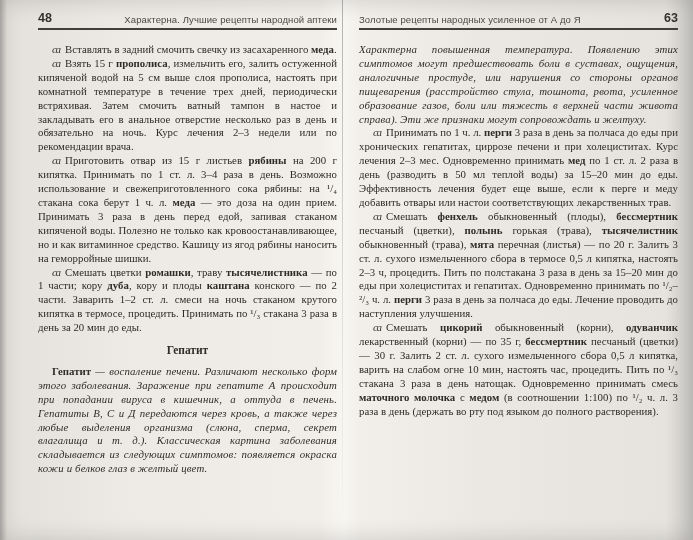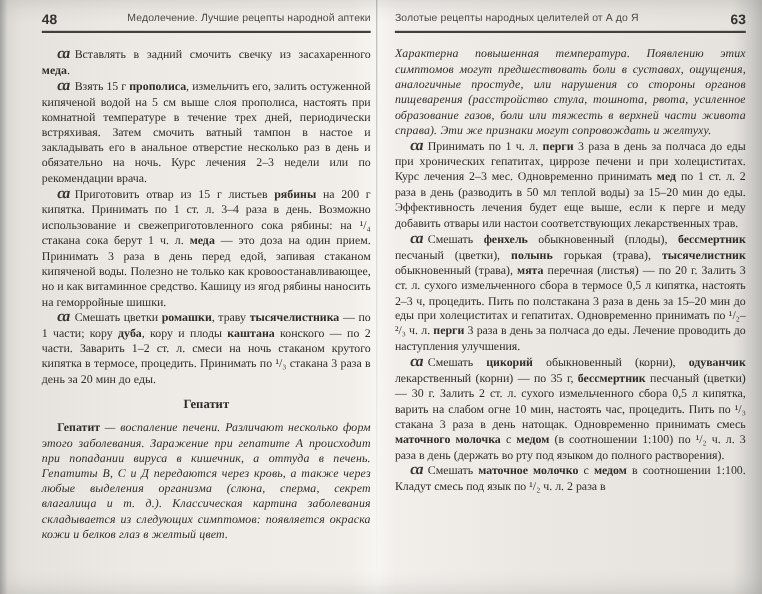--- a/index.html
+++ b/index.html
@@ -17,72 +17,71 @@
     color:#2e2c29;
   }
   .gutter-line{
     position:absolute;left:342px;top:0;width:1px;height:100%;
     background:linear-gradient(rgba(110,108,105,.5),rgba(110,108,105,.18) 55%,rgba(110,108,105,0));
   }
   .page{position:absolute;top:11px;}
   .page-left{left:38px;width:299px;}
   .page-right{left:359px;width:319px;}
   .running-header{
-    display:flex;justify-content:space-between;align-items:flex-start;
+    display:flex;justify-content:space-between;align-items:flex-end;
     border-bottom:2px solid #413f3c;padding-bottom:3px;margin-bottom:13px;
     font-family:"Liberation Sans","DejaVu Sans",sans-serif;
   }
   .running-title{font-size:9.5px;color:#4a4845;letter-spacing:.1px;}
   .page-number{font-size:12.5px;font-weight:bold;color:#33312e;}
   .body-text{font-size:10.8px;line-height:13.9px;text-align:justify;}
   p{margin:0;}
   .intro{font-style:italic;letter-spacing:.15px;}
   .recipe,.lead-para{text-indent:14px;}
   .ornament{
-    font-weight:bold;font-style:italic;font-size:14px;
+    font-weight:normal;font-style:italic;font-size:11px;
     letter-spacing:-1px;margin-right:5px;color:#33312e;
   }
   .b{font-weight:bold;}
   .i{font-style:italic;letter-spacing:.15px;}
   .section-heading{
     text-align:center;text-indent:0;font-weight:bold;font-size:11.5px;
     margin:9px 0 7px 0;
   }
 </style>
 </head>
 <body>
 
 <div class="scan">
   <div class="gutter-line"></div>
 
   <div class="page page-left">
     <div class="running-header">
       <span class="page-number">48</span>
-      <span class="running-title">Медолечение. Лучшие рецепты народной аптеки</span>
+      <span class="running-title">Характерна. Лучшие рецепты народной аптеки</span>
     </div>
     <div class="body-text">
       <div>
           <p class="recipe"><span class="ornament">са</span><span>Вставлять в задний смочить свечку из засахаренного </span><span class="b">меда</span><span>.</span></p>
           <p class="recipe"><span class="ornament">са</span><span>Взять 15 г </span><span class="b">прополиса</span><span>, измельчить его, залить остуженной кипяченой водой на 5 см выше слоя прополиса, настоять при комнатной температуре в течение трех дней, периодически встряхивая. Затем смочить ватный тампон в настое и закладывать его в анальное отверстие несколько раз в день и обязательно на ночь. Курс лечения 2–3 недели или по рекомендации врача.</span></p>
           <p class="recipe"><span class="ornament">са</span><span>Приготовить отвар из 15 г листьев </span><span class="b">рябины</span><span> на 200 г кипятка. Принимать по 1 ст. л. 3–4 раза в день. Возможно использование и свежеприготовленного сока рябины: на ¹/₄ стакана сока берут 1 ч. л. </span><span class="b">меда</span><span> — это доза на один прием. Принимать 3 раза в день перед едой, запивая стаканом кипяченой воды. Полезно не только как кровоостанавливающее, но и как витаминное средство. Кашицу из ягод рябины наносить на геморройные шишки.</span></p>
           <p class="recipe"><span class="ornament">са</span><span>Смешать цветки </span><span class="b">ромашки</span><span>, траву </span><span class="b">тысячелистника</span><span> — по 1 части; кору </span><span class="b">дуба</span><span>, кору и плоды </span><span class="b">каштана</span><span> конского — по 2 части. Заварить 1–2 ст. л. смеси на ночь стаканом крутого кипятка в термосе, процедить. Принимать по ¹/₃ стакана 3 раза в день за 20 мин до еды.</span></p>
         </div>
       <p class="section-heading">Гепатит</p>
       <p class="lead-para"><span class="b">Гепатит</span><span class="i"> — воспаление печени. Различают несколько форм этого заболевания. Заражение при гепатите А происходит при попадании вируса в кишечник, а оттуда в печень. Гепатиты В, С и Д передаются через кровь, а также через любые выделения организма (слюна, сперма, секрет влагалища и т. д.). Классическая картина заболевания складывается из следующих симптомов: появляется окраска кожи и белков глаз в желтый цвет.</span></p>
     </div>
   </div>
 
   <div class="page page-right">
     <div class="running-header">
-      <span class="running-title">Золотые рецепты народных целителей от А до Я</span>
+      <span class="running-title">Золотые рецепты народных усиленное от А до Я</span>
       <span class="page-number">63</span>
     </div>
     <div class="body-text">
       <p class="intro">Характерна повышенная температура. Появлению этих симптомов могут предшествовать боли в суставах, ощущения, аналогичные простуде, или нарушения со стороны органов пищеварения (расстройство стула, тошнота, рвота, усиленное образование газов, боли или тяжесть в верхней части живота справа). Эти же признаки могут сопровождать и желтуху.</p>
       <div>
           <p class="recipe"><span class="ornament">са</span><span>Принимать по 1 ч. л. </span><span class="b">перги</span><span> 3 раза в день за полчаса до еды при хронических гепатитах, циррозе печени и при холециститах. Курс лечения 2–3 мес. Одновременно принимать </span><span class="b">мед</span><span> по 1 ст. л. 2 раза в день (разводить в 50 мл теплой воды) за 15–20 мин до еды. Эффективность лечения будет еще выше, если к перге и меду добавить отвары или настои соответствующих лекарственных трав.</span></p>
           <p class="recipe"><span class="ornament">са</span><span>Смешать </span><span class="b">фенхель</span><span> обыкновенный (плоды), </span><span class="b">бессмертник</span><span> песчаный (цветки), </span><span class="b">полынь</span><span> горькая (трава), </span><span class="b">тысячелистник</span><span> обыкновенный (трава), </span><span class="b">мята</span><span> перечная (листья) — по 20 г. Залить 3 ст. л. сухого измельченного сбора в термосе 0,5 л кипятка, настоять 2–3 ч, процедить. Пить по полстакана 3 раза в день за 15–20 мин до еды при холециститах и гепатитах. Одновременно принимать по ¹/₂–²/₃ ч. л. </span><span class="b">перги</span><span> 3 раза в день за полчаса до еды. Лечение проводить до наступления улучшения.</span></p>
           <p class="recipe"><span class="ornament">са</span><span>Смешать </span><span class="b">цикорий</span><span> обыкновенный (корни), </span><span class="b">одуванчик</span><span> лекарственный (корни) — по 35 г, </span><span class="b">бессмертник</span><span> песчаный (цветки) — 30 г. Залить 2 ст. л. сухого измельченного сбора 0,5 л кипятка, варить на слабом огне 10 мин, настоять час, процедить. Пить по ¹/₃ стакана 3 раза в день натощак. Одновременно принимать смесь </span><span class="b">маточного молочка</span><span> с </span><span class="b">медом</span><span> (в соотношении 1:100) по ¹/₂ ч. л. 3 раза в день (держать во рту под языком до полного растворения).</span></p>
-          <p class="recipe"><span class="ornament">са</span><span>Смешать </span><span class="b">маточное молочко</span><span> с </span><span class="b">медом</span><span> в соотношении 1:100. Кладут смесь под язык по ¹/₂ ч. л. 2 раза в</span></p>
         </div>
     </div>
   </div>
 </div>
 
 </body></html>

